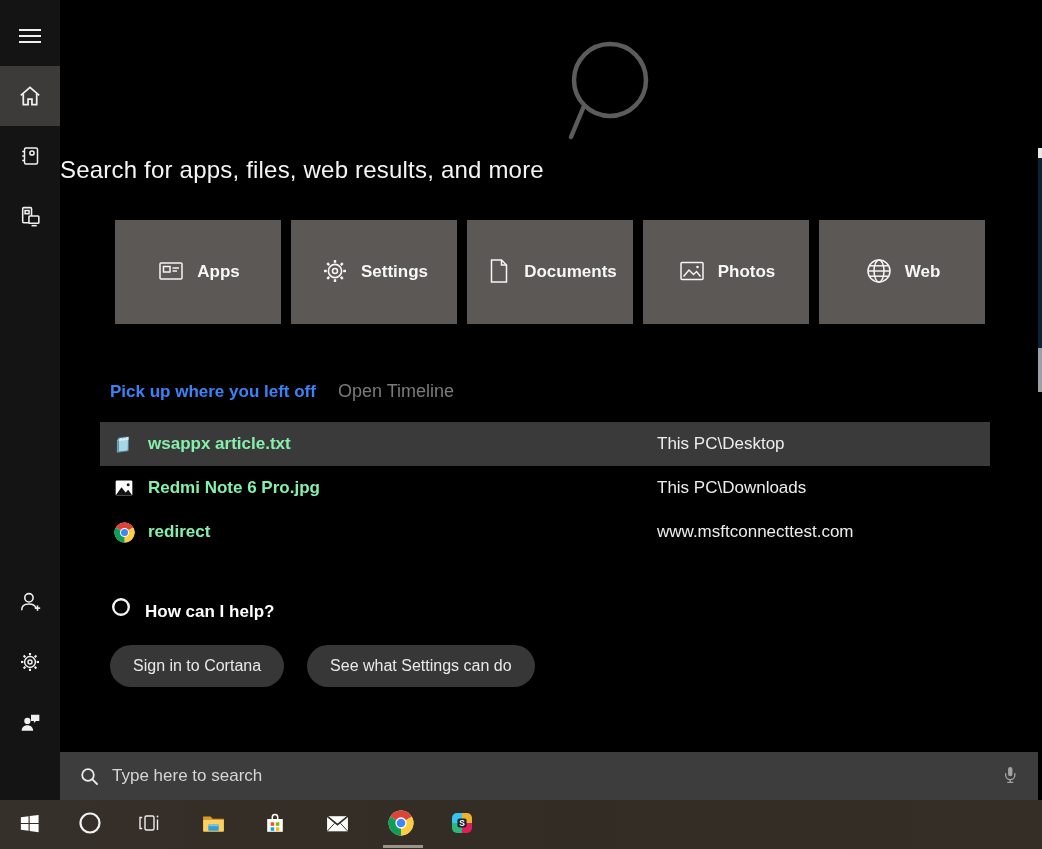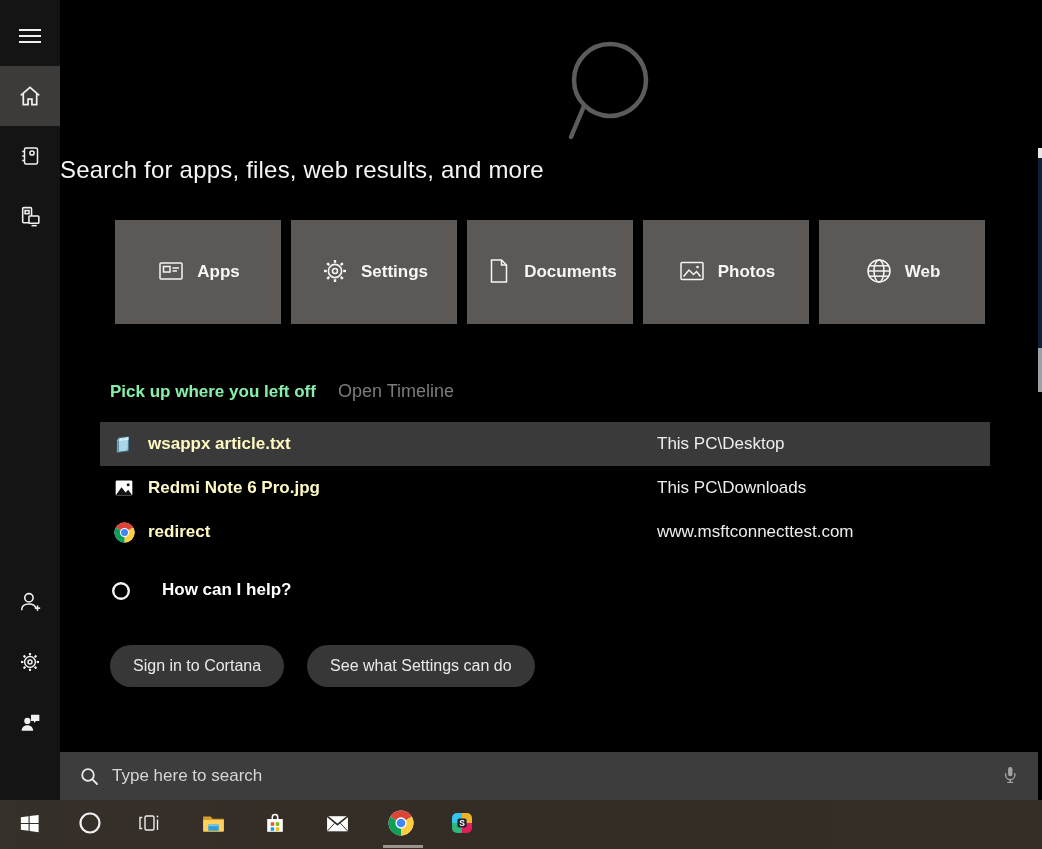--- a/index.html
+++ b/index.html
@@ -19,34 +19,34 @@
   .hero-glass{position:absolute;left:495px;top:36px;}
   .hero-prompt{position:absolute;left:60px;top:156px;width:978px;text-align:left;
                font-size:24px;font-weight:400;color:#f5f5f5;letter-spacing:.2px;}
 
   .tiles{position:absolute;left:115px;top:220px;display:flex;gap:10px;}
   .tile{width:166px;height:104px;background:#5b5855;display:flex;flex-direction:row;
         align-items:center;justify-content:center;gap:11px;cursor:pointer;border:none;padding:0;}
   .tile-label{font-size:17px;font-weight:600;color:#f7f7f7;}
 
   .timeline-head{position:absolute;left:110px;top:381px;display:flex;align-items:baseline;gap:22px;}
-  .timeline-title{font-size:17px;font-weight:700;color:#86efac;}
+  .timeline-title{font-size:17px;font-weight:700;color:#3b82f6;}
   .timeline-link{font-size:18px;color:#7b7b7b;cursor:pointer;}
 
   .results{position:absolute;left:100px;top:422px;width:890px;}
   .result-row{position:relative;height:44px;cursor:pointer;}
   .result-row.selected{background:#3a3a3a;}
   .result-icon{position:absolute;left:12px;top:50%;transform:translateY(-50%);width:24px;height:24px;
                display:flex;align-items:center;justify-content:center;}
   .result-name{position:absolute;left:48px;top:50%;transform:translateY(-50%);width:505px;
-               font-size:17px;font-weight:700;color:#fef9c3;white-space:nowrap;overflow:hidden;}
+               font-size:17px;font-weight:700;color:#86efac;white-space:nowrap;overflow:hidden;}
   .result-loc{position:absolute;left:557px;top:50%;transform:translateY(-50%);
               font-size:17px;font-weight:400;color:#ededed;white-space:nowrap;}
 
-  .cortana-head{position:absolute;left:110px;top:580px;display:flex;align-items:flex-start;gap:30px;}
+  .cortana-head{position:absolute;left:110px;top:596px;display:flex;align-items:flex-end;gap:13px;}
   .cortana-title{font-size:17px;font-weight:700;color:#fff;}
   .cortana-btns{position:absolute;left:110px;top:645px;display:flex;gap:23px;}
   .pill{height:42px;border-radius:21px;background:#373737;border:none;color:#e9e9e9;
         font-family:"Liberation Sans",sans-serif;font-size:16px;padding:0 23px;cursor:pointer;}
 
   
   .searchbar{position:absolute;left:60px;top:752px;width:978px;height:48px;background:#3d3d3d;
              display:flex;align-items:center;z-index:6;}
   .searchbar .glass{margin-left:19px;flex:0 0 auto;display:flex;}
   .searchbar input{flex:1;margin-left:10px;background:transparent;border:none;outline:none;

